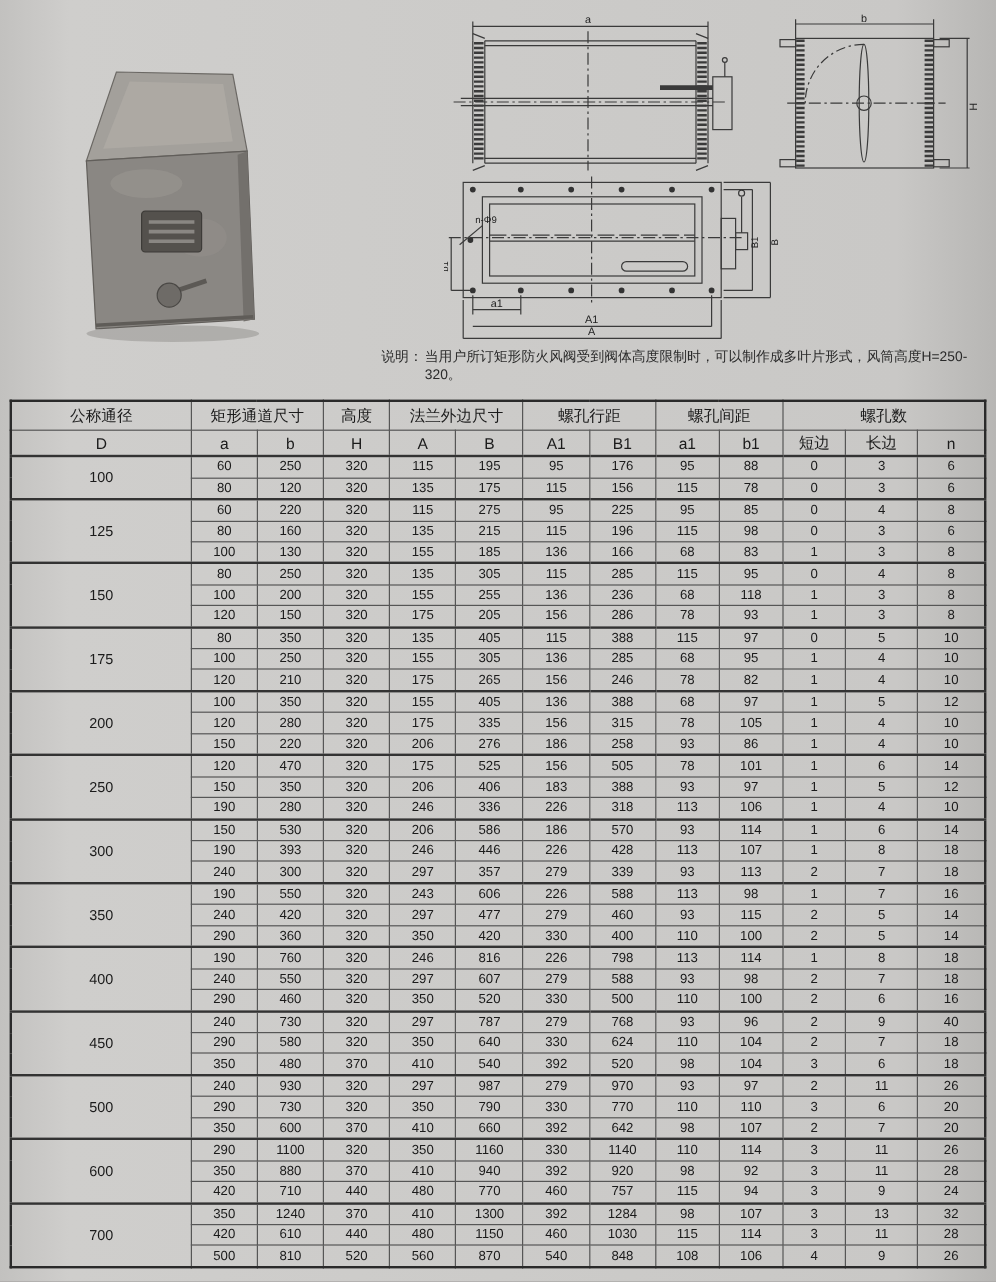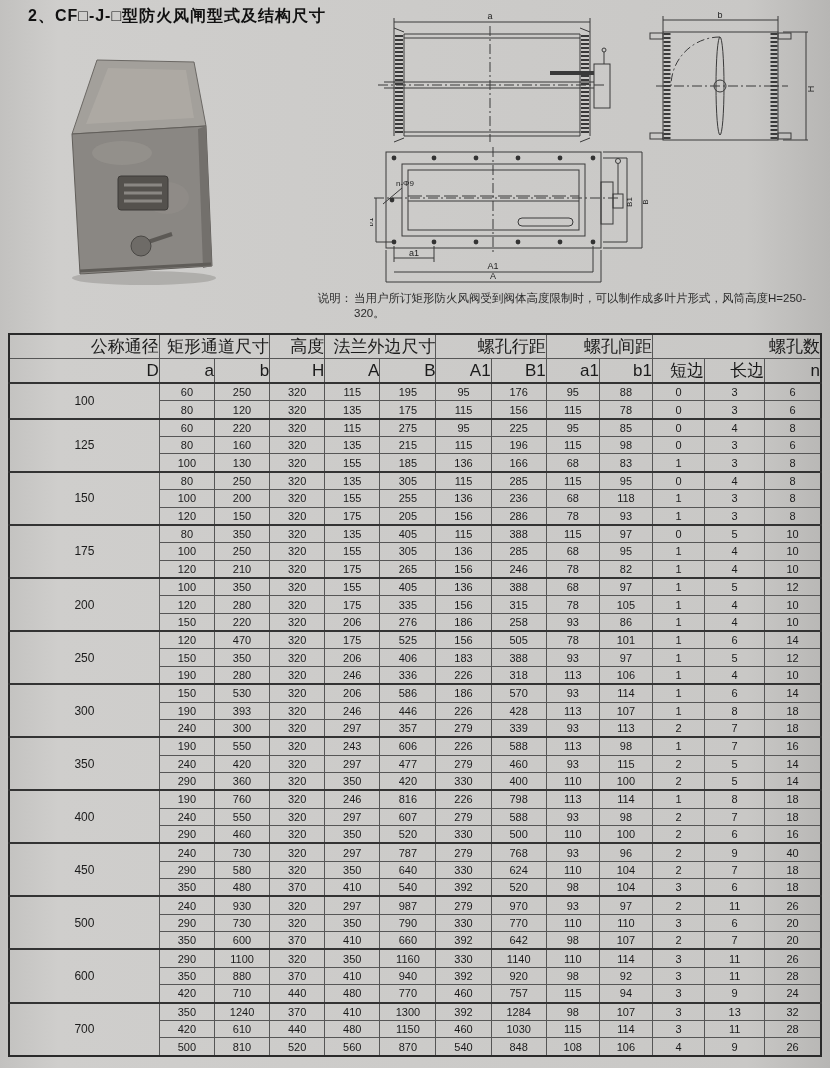--- a/index.html
+++ b/index.html
@@ -9,32 +9,31 @@
   .title{position:absolute;left:28px;top:6px;font-size:16px;font-weight:bold;letter-spacing:1px;color:#111;}
   .note{position:absolute;left:316px;top:291px;width:505px;display:flex;font-size:11.5px;line-height:15px;color:#2a2a2a;}
   .note .lbl{flex:0 0 38px;text-align:center;}
   .note .txt{flex:1;}
   .drawing{position:absolute;}
   svg text{font-family:"Liberation Sans","DejaVu Sans",sans-serif;}
   .spec{position:absolute;left:8px;top:333px;width:814px;height:724px;border-collapse:collapse;
         table-layout:fixed;font-size:11px;color:#1b1b1b;border:2px solid #2a2a2a;}
   .spec th,.spec td{border:1px solid #565656;text-align:center;vertical-align:middle;padding:0;font-weight:normal;
         white-space:nowrap;overflow:hidden;}
-  .spec thead th{font-size:17px;height:23px;text-align:right;}
+  .spec thead th{font-size:13px;height:23px;}
   .spec thead tr.subrow th{height:20px;}
   .spec thead{border-bottom:2px solid #2a2a2a;}
   .spec tr.group-start td{border-top:2px solid #333;}
   .spec td.dcell{font-size:12px;}
 </style>
 </head>
 <body>
 
 <div class="page">
 
-  <div class="title">2、CF□-J-□型防火风闸型式及结构尺寸</div>
 
   <svg class="drawing" style="left:42px;top:48px;" width="195" height="245" viewBox="0 0 195 245">
     <ellipse cx="102" cy="230" rx="72" ry="7" fill="#9b9996" opacity="0.6"></ellipse>
     <polygon points="55,12 152,14 164,78 30,86" fill="#a3a09b" stroke="#6b6864" stroke-width="1"></polygon>
     <polygon points="66,20 144,22 152,70 44,76" fill="#b0ada7" opacity="0.7"></polygon>
     <polygon points="30,86 164,78 170,218 38,226" fill="#8a8783" stroke="#615e5a" stroke-width="1"></polygon>
     <polygon points="164,78 170,218 160,220 155,81" fill="#747items1" fill-opacity="0"></polygon>
     <polygon points="164,78 170,218 161,220 156,81" fill="#73706c"></polygon>
     <ellipse cx="80" cy="105" rx="30" ry="12" fill="#9a9792" opacity="0.55"></ellipse>
     <ellipse cx="125" cy="150" rx="22" ry="18" fill="#949摄1" fill-opacity="0"></ellipse>

